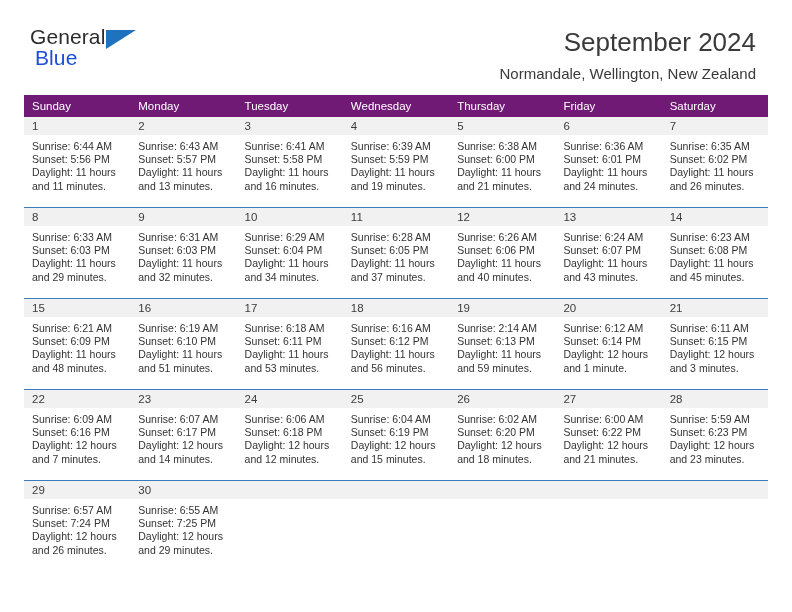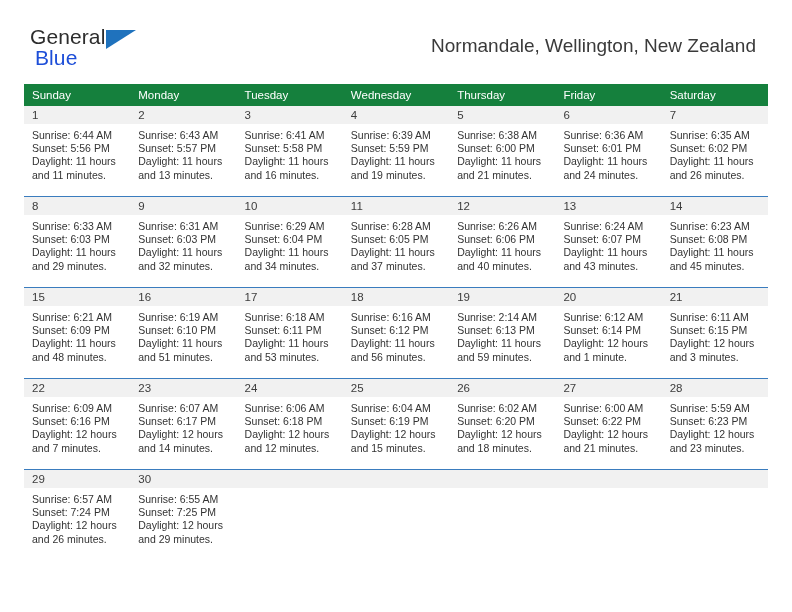--- a/index.html
+++ b/index.html
@@ -67,37 +67,37 @@
     padding-top: 2px;
   }
   .cal-title {
     font-size: 26px;
     font-weight: normal;
     color: #3a3a3a;
     line-height: 1.15;
     margin: 0;
   }
   .cal-subtitle {
-    font-size: 19px;
+    font-size: 15px;
     color: #3a3a3a;
     margin-top: 7px;
     line-height: 1.2;
   }
 
   
   .calendar {
     margin: 12px 24px 0 24px;
     width: 744px;
     border-collapse: collapse;
     table-layout: fixed;
   }
   .calendar col { width: 106.28px; }
 
   thead th {
-    background: #15803d;
+    background: #701a75;
     color: #ffffff;
     font-size: 11.5px;
     font-weight: normal;
     text-align: left;
     padding: 5px 0 5px 8px;
     height: 19px;
     box-sizing: border-box;
     border: none;
   }
 
@@ -143,20 +143,21 @@
 
   <div class="header">
 
     <div class="brand">
       <span class="brand-general">General</span>
       <span class="brand-triangle"></span>
       <span class="brand-blue">Blue</span>
     </div>
 
     <div class="title-wrap">
+      <h1 class="cal-title">September 2024</h1>
       <div class="cal-subtitle">Normandale, Wellington, New Zealand</div>
     </div>
 
   </div>
 
   <table class="calendar">
     <colgroup>
       <col>
         <col>
         <col>

